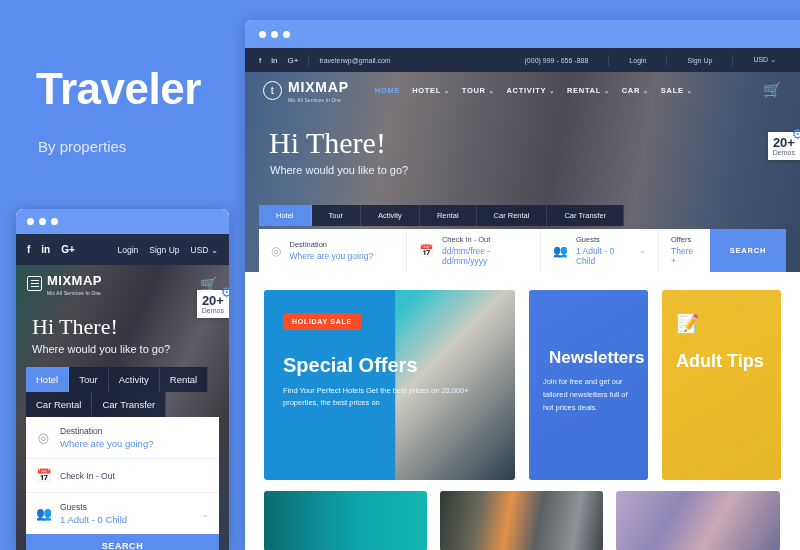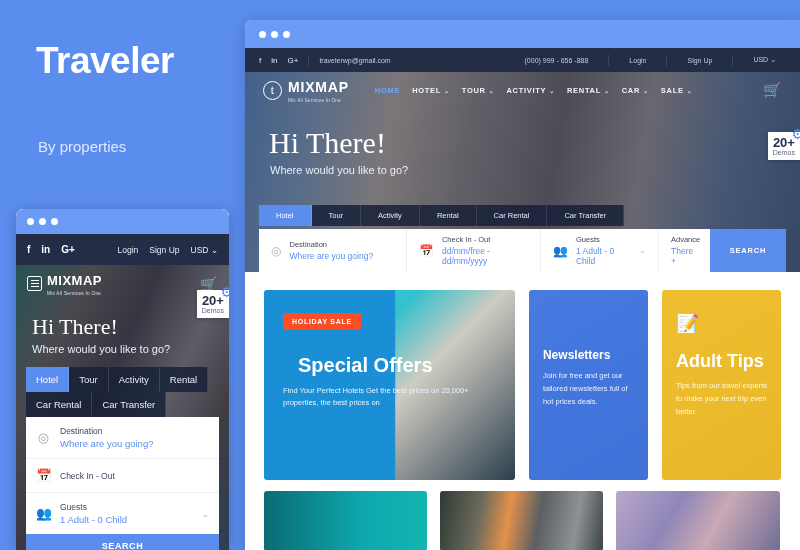--- a/index.html
+++ b/index.html
@@ -9,22 +9,22 @@
     background: #5b8def;
     position: relative;
   }
 
   
   #promo-panel {
     position: absolute; left: 0; top: 0; width: 245px; height: 550px;
     background: #5b8def;
   }
   #promo-title {
-    position: absolute; left: 36px; top: 40px;
-    font-size: 37px; font-weight: bold; color: #ffffff;
+    position: absolute; left: 36px; top: 64px;
+    font-size: 44px; font-weight: bold; color: #ffffff;
     letter-spacing: -0.5px;
   }
   #promo-subtitle {
     position: absolute; left: 38px; top: 96px;
     font-size: 27px; font-weight: 300; color: #eef3ff;
   }
   #promo-byline {
     position: absolute; left: 38px; top: 138px;
     font-size: 15px; color: #dfe8ff; font-weight: 400;
   }
@@ -179,23 +179,23 @@
     width:120px;
     background:
       linear-gradient(rgba(240,190,40,.90), rgba(240,190,40,.90)),
       linear-gradient(150deg,#e0c07a 0%, #c9a457 50%, #8d7337 100%);
   }
   .badge-sale {
     display:inline-block; background:#fb4e26; color:#fff; font-size:7px; font-weight:bold;
     letter-spacing:.7px; padding:5px 9px; border-radius:2px; margin:23px 0 0 19px;
   }
   .card-title { color:#fff; font-weight:bold; }
-  .special .card-title { font-size:20px; margin:24px 0 0 34px; }
+  .special .card-title { font-size:20px; margin:24px 0 0 19px; }
   .special .card-desc { color:#e9f4ff; font-size:7.5px; line-height:1.65; margin:8px 19px 0 19px; width:215px; }
-  .news .card-title { font-size:12px; margin:58px 0 0 14px; }
+  .news .card-title { font-size:17px; margin:58px 0 0 20px; }
   .news .card-desc { color:#eaf0ff; font-size:7.5px; line-height:1.7; margin:8px 16px 0 14px; }
   .tips .tips-icon { color:#fff; font-size:19px; margin:22px 0 0 14px; opacity:.95; }
   .tips .card-title { font-size:18px; margin:16px 0 0 14px; }
   .tips .card-desc { color:#fff7e0; font-size:7.5px; line-height:1.7; margin:8px 14px 0 14px; }
 
   
   .section-title { font-size:13px; font-weight:bold; color:#222a45; margin:20px 0 0 21px; }
   .dest-row { display:flex; gap:13px; padding:11px 19px 0 19px; }
   .dest { height:60px; border-radius:3px; }
   .dest.d1 { width:163px; background:linear-gradient(90deg,#0b6b72 0%, #0fa7ae 60%, #12b5b0 100%); }
@@ -318,42 +318,41 @@
       <div class="d-field" style="width:118px">
         <span class="ic">👥</span>
         <span>
           <div class="d-flabel">Guests</div>
           <div class="d-fvalue">1 Adult - 0 Child</div>
         </span>
         <span class="d-chev">⌄</span>
       </div>
       <div class="d-field" style="width:51px;border-right:none">
         <span>
-          <div class="d-flabel">Advance</div>
+          <div class="d-flabel">Offers</div>
           <div class="d-fvalue">There +</div>
         </span>
       </div>
       <div class="d-searchbtn">SEARCH</div>
     </div>
   </div>
 
   <div class="cards">
     <div class="card special">
       <div class="badge-sale">HOLIDAY SALE</div>
       <div class="card-title">Special Offers</div>
       <div class="card-desc">Find Your Perfect Hotels Get the best prices on 20,000+ properties, the best prices on</div>
     </div>
     <div class="card news">
       <div class="card-title">Newsletters</div>
       <div class="card-desc">Join for free and get our tailored newsletters full of hot prices deals.</div>
     </div>
     <div class="card tips">
       <div class="tips-icon">📝</div>
       <div class="card-title">Adult Tips</div>
-      <div class="card-desc">Tips from our travel experts to make your next trip even better.</div>
     </div>
   </div>
 
   <div class="dest-row">
     <div class="dest d1"></div>
     <div class="dest d2"></div>
     <div class="dest d3"></div>
   </div>
 </div>
 

